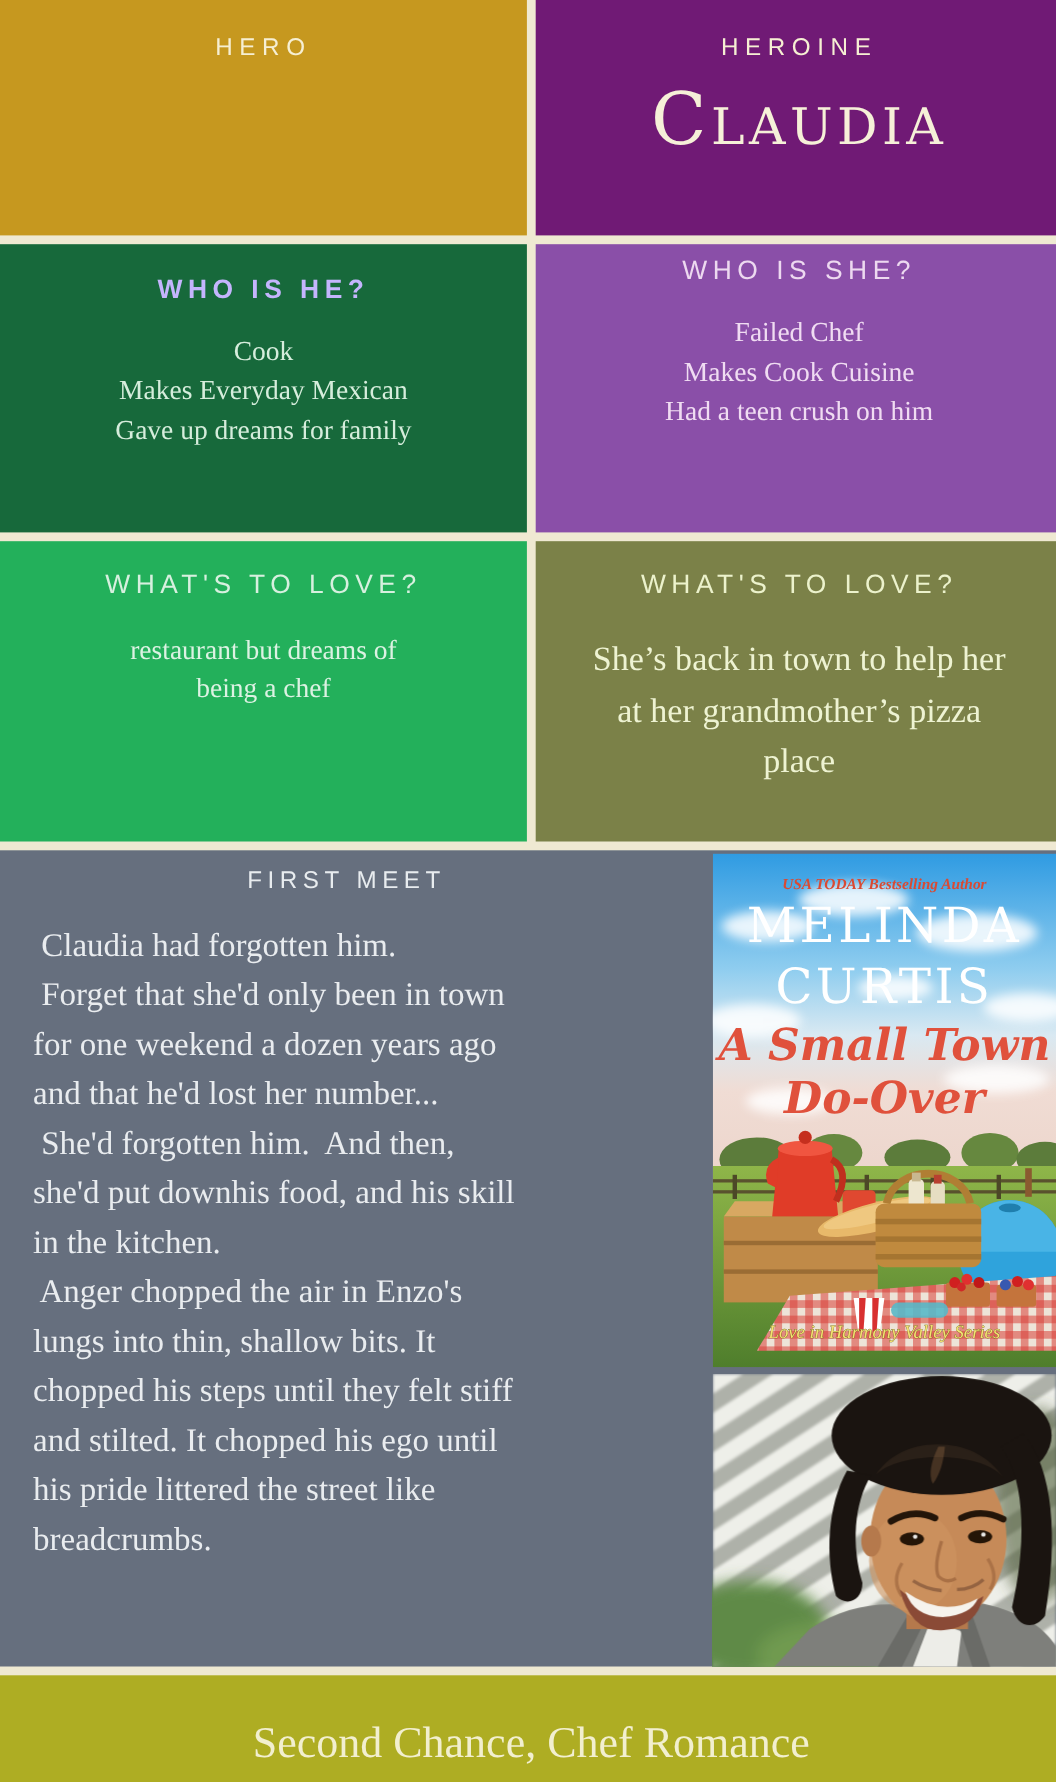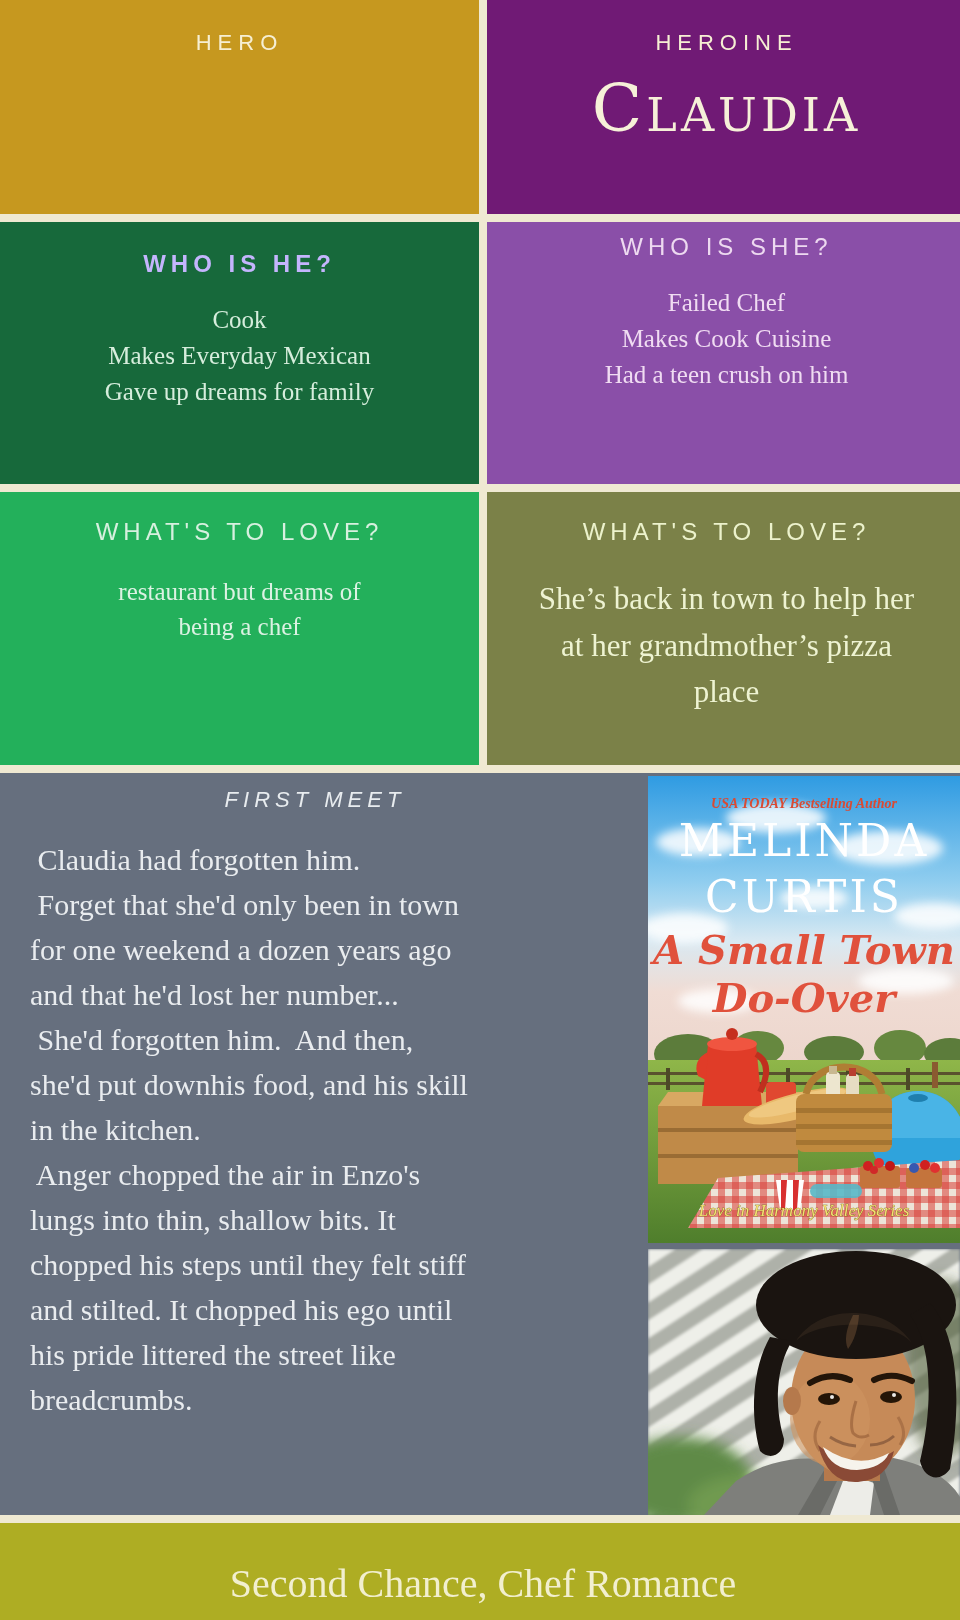--- a/index.html
+++ b/index.html
@@ -46,21 +46,21 @@
   .love-she{background:#7B8148;padding-top:26px;}
   .love-she .eyebrow{color:#ECF2CC;letter-spacing:5px;font-size:24px;}
   .love-she .body-lines{color:#EEF3D2;margin-top:30px;font-size:31px;line-height:1.5;}
   
   .meet-row{
     grid-column:1 / span 2;background:#666F7E;position:relative;
   }
   .first-meet{width:630px;padding:14px 0 0 30px;box-sizing:border-box;}
   .fm-label{
     width:570px;text-align:center;
-    font-size:22px;letter-spacing:5px;color:#E8ECEF;font-style:italic;
+    font-size:22px;letter-spacing:5px;color:#E8ECEF;
   }
   .fm-text{margin-top:24px;}
   .fm-line{
     white-space:pre;
     font-family:"Liberation Serif",serif;
     font-size:30px;line-height:45px;color:#E9ECEF;
   }
   .media-col{
     position:absolute;left:648px;top:3px;width:312px;height:739px;
   }

